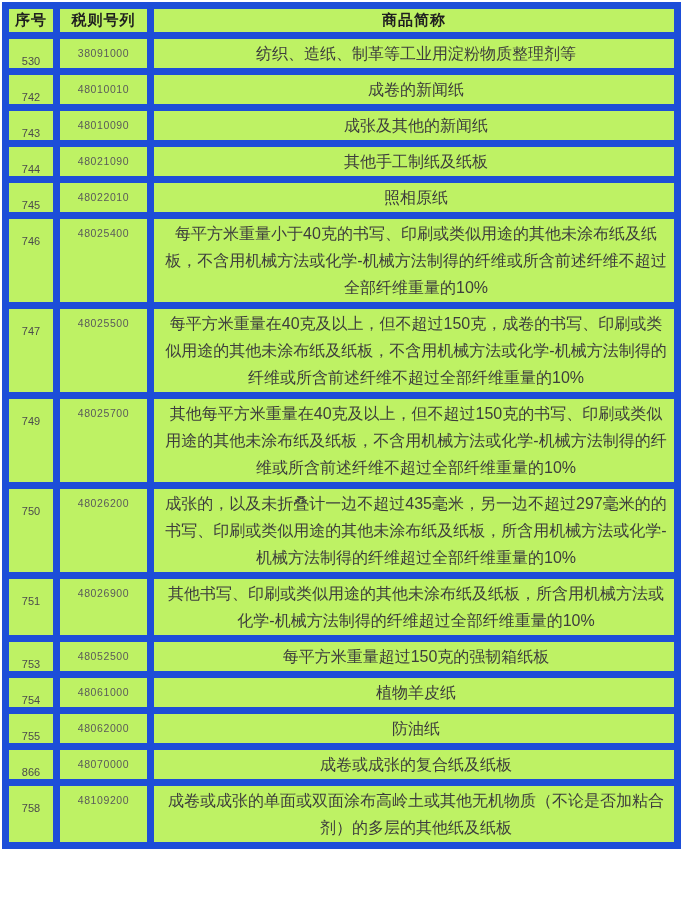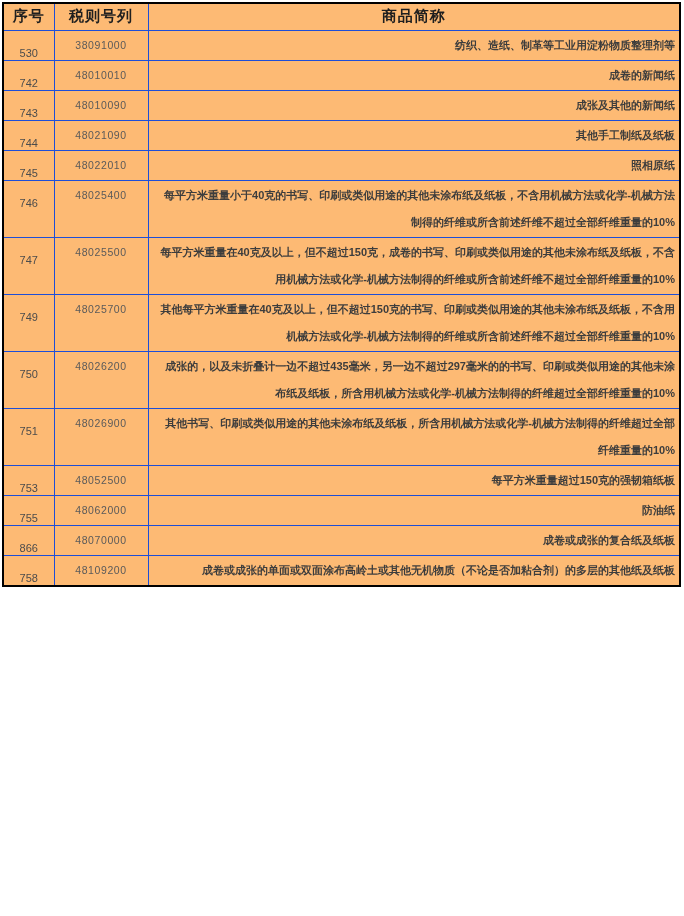--- a/index.html
+++ b/index.html
@@ -21,22 +21,22 @@
     top: 2px;
     width: 679px;
     border-collapse: collapse;
     table-layout: fixed;
     border: 2px solid #000000;
   }
   col.c-no   { width: 51px; }
   col.c-code { width: 94px; }
   col.c-desc { width: auto; }
   th, td {
-    border: 1px solid #1d4ed8;
-    background: #fdba74;
+    border: 7px solid #1d4ed8;
+    background: #bef264;
     box-sizing: border-box;
   }
   th {
     height: 27px;
     font-size: 15px;
     font-weight: bold;
     color: #1f1f1f;
     text-align: center;
     vertical-align: middle;
     padding: 2px 0;
@@ -55,28 +55,27 @@
   td.code {
     font-size: 10.5px;
     color: #5a5a5a;
     text-align: center;
     vertical-align: top;
     padding-top: 8px;
     letter-spacing: 0.6px;
     margin-left: 15px;
   }
   td.desc {
-    font-size: 11px;
+    font-size: 16px;
     color: #3d3d3d;
     line-height: 27px;
     vertical-align: top;
-    text-align: right;
+    text-align: center;
     padding: 1px 4px 1px 8px;
     word-break: break-all;
-    font-weight: bold;
   }
 </style>
 </head>
 <body>
 
 <div class="page">
   <table class="tariff">
     <colgroup>
       <col class="c-no">
       <col class="c-code">
@@ -139,20 +138,25 @@
     <td class="no">751</td>
     <td class="code">48026900</td>
     <td class="desc">其他书写、印刷或类似用途的其他未涂布纸及纸板，所含用机械方法或化学-机械方法制得的纤维超过全部纤维重量的10%</td>
   </tr>
         <tr>
     <td class="no">753</td>
     <td class="code">48052500</td>
     <td class="desc">每平方米重量超过150克的强韧箱纸板</td>
   </tr>
         <tr>
+    <td class="no">754</td>
+    <td class="code">48061000</td>
+    <td class="desc">植物羊皮纸</td>
+  </tr>
+        <tr>
     <td class="no">755</td>
     <td class="code">48062000</td>
     <td class="desc">防油纸</td>
   </tr>
         <tr>
     <td class="no">866</td>
     <td class="code">48070000</td>
     <td class="desc">成卷或成张的复合纸及纸板</td>
   </tr>
         <tr>

